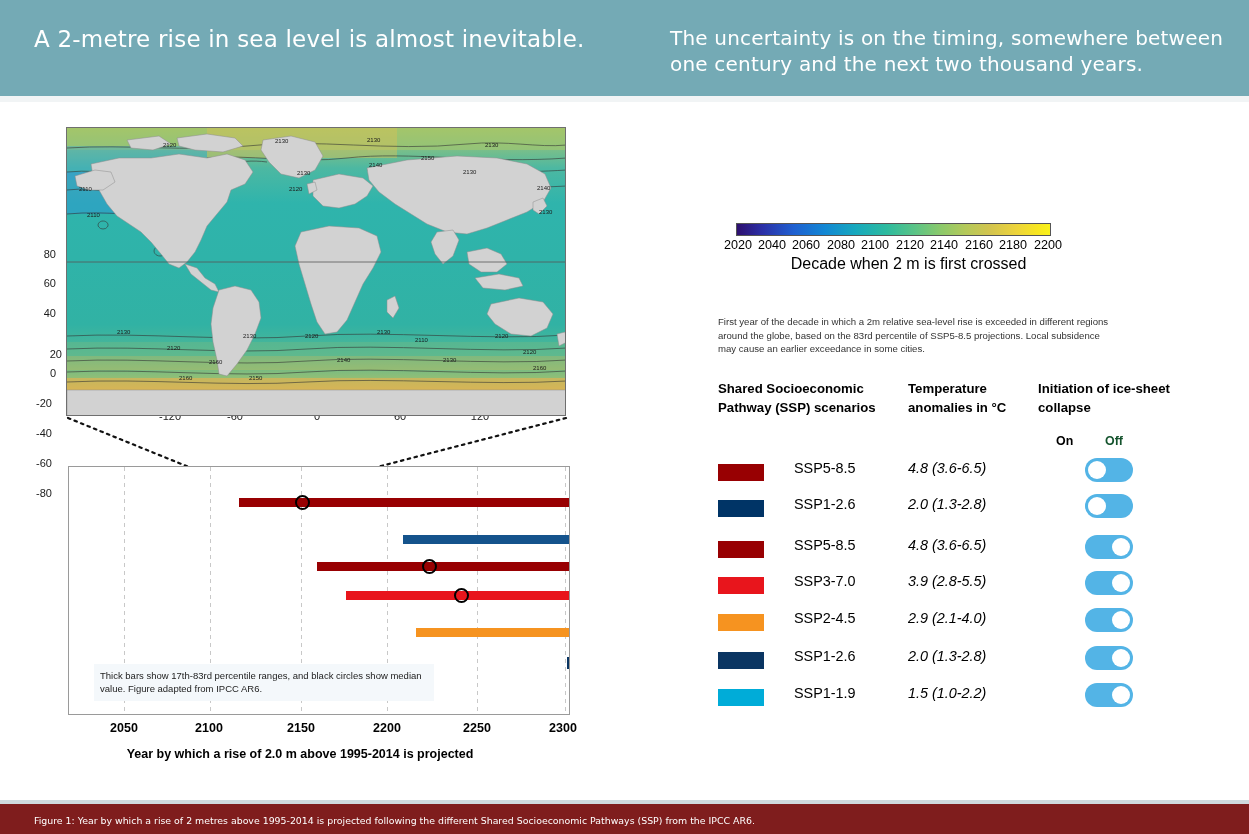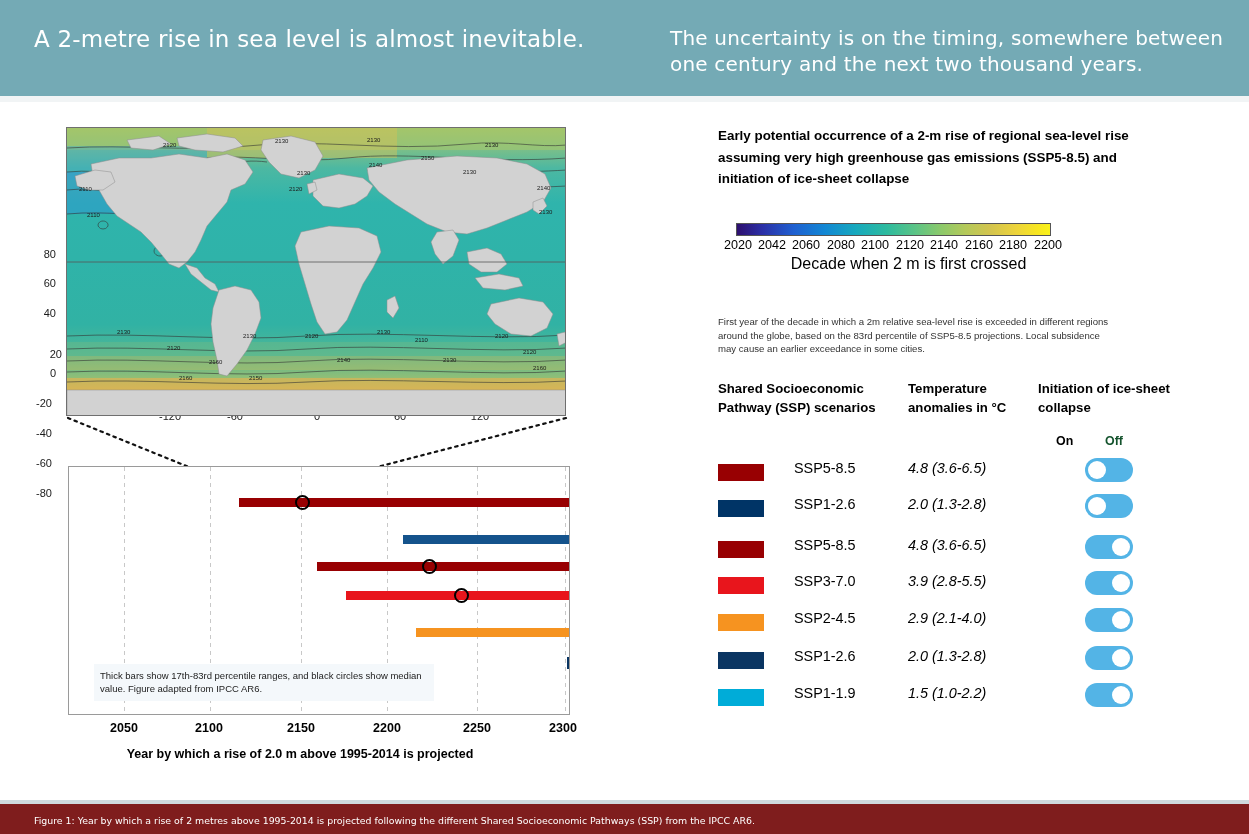--- a/index.html
+++ b/index.html
@@ -324,27 +324,26 @@
   <div class="gx-lab" style="left:266px;">2150</div>
   <div class="gx-lab" style="left:352px;">2200</div>
   <div class="gx-lab" style="left:442px;">2250</div>
   <div class="gx-lab" style="left:528px;">2300</div>
 
   <div id="gantt-xtitle">Year by which a rise of 2.0 m above 1995-2014 is projected</div>
 </div>
 
 <div id="right">
 
-  <div id="rp-title">Early potential occurrence of a 2-m rise of regional sea-level rise assuming very high greenhouse gas emissions (SSP5-8.5) and initiation of ice-sheet collapse</div>
 
   <div id="cbar-block">
     <div id="cbar"></div>
     <div id="cbar-ticks">
       <span class="ctk" style="left:-16px;">2020</span>
-      <span class="ctk" style="left:18px;">2042</span>
+      <span class="ctk" style="left:18px;">2040</span>
       <span class="ctk" style="left:52px;">2060</span>
       <span class="ctk" style="left:87px;">2080</span>
       <span class="ctk" style="left:121px;">2100</span>
       <span class="ctk" style="left:156px;">2120</span>
       <span class="ctk" style="left:190px;">2140</span>
       <span class="ctk" style="left:225px;">2160</span>
       <span class="ctk" style="left:259px;">2180</span>
       <span class="ctk" style="left:294px;">2200</span>
     </div>
     <div id="cbar-sub">Decade when 2 m is first crossed</div>

